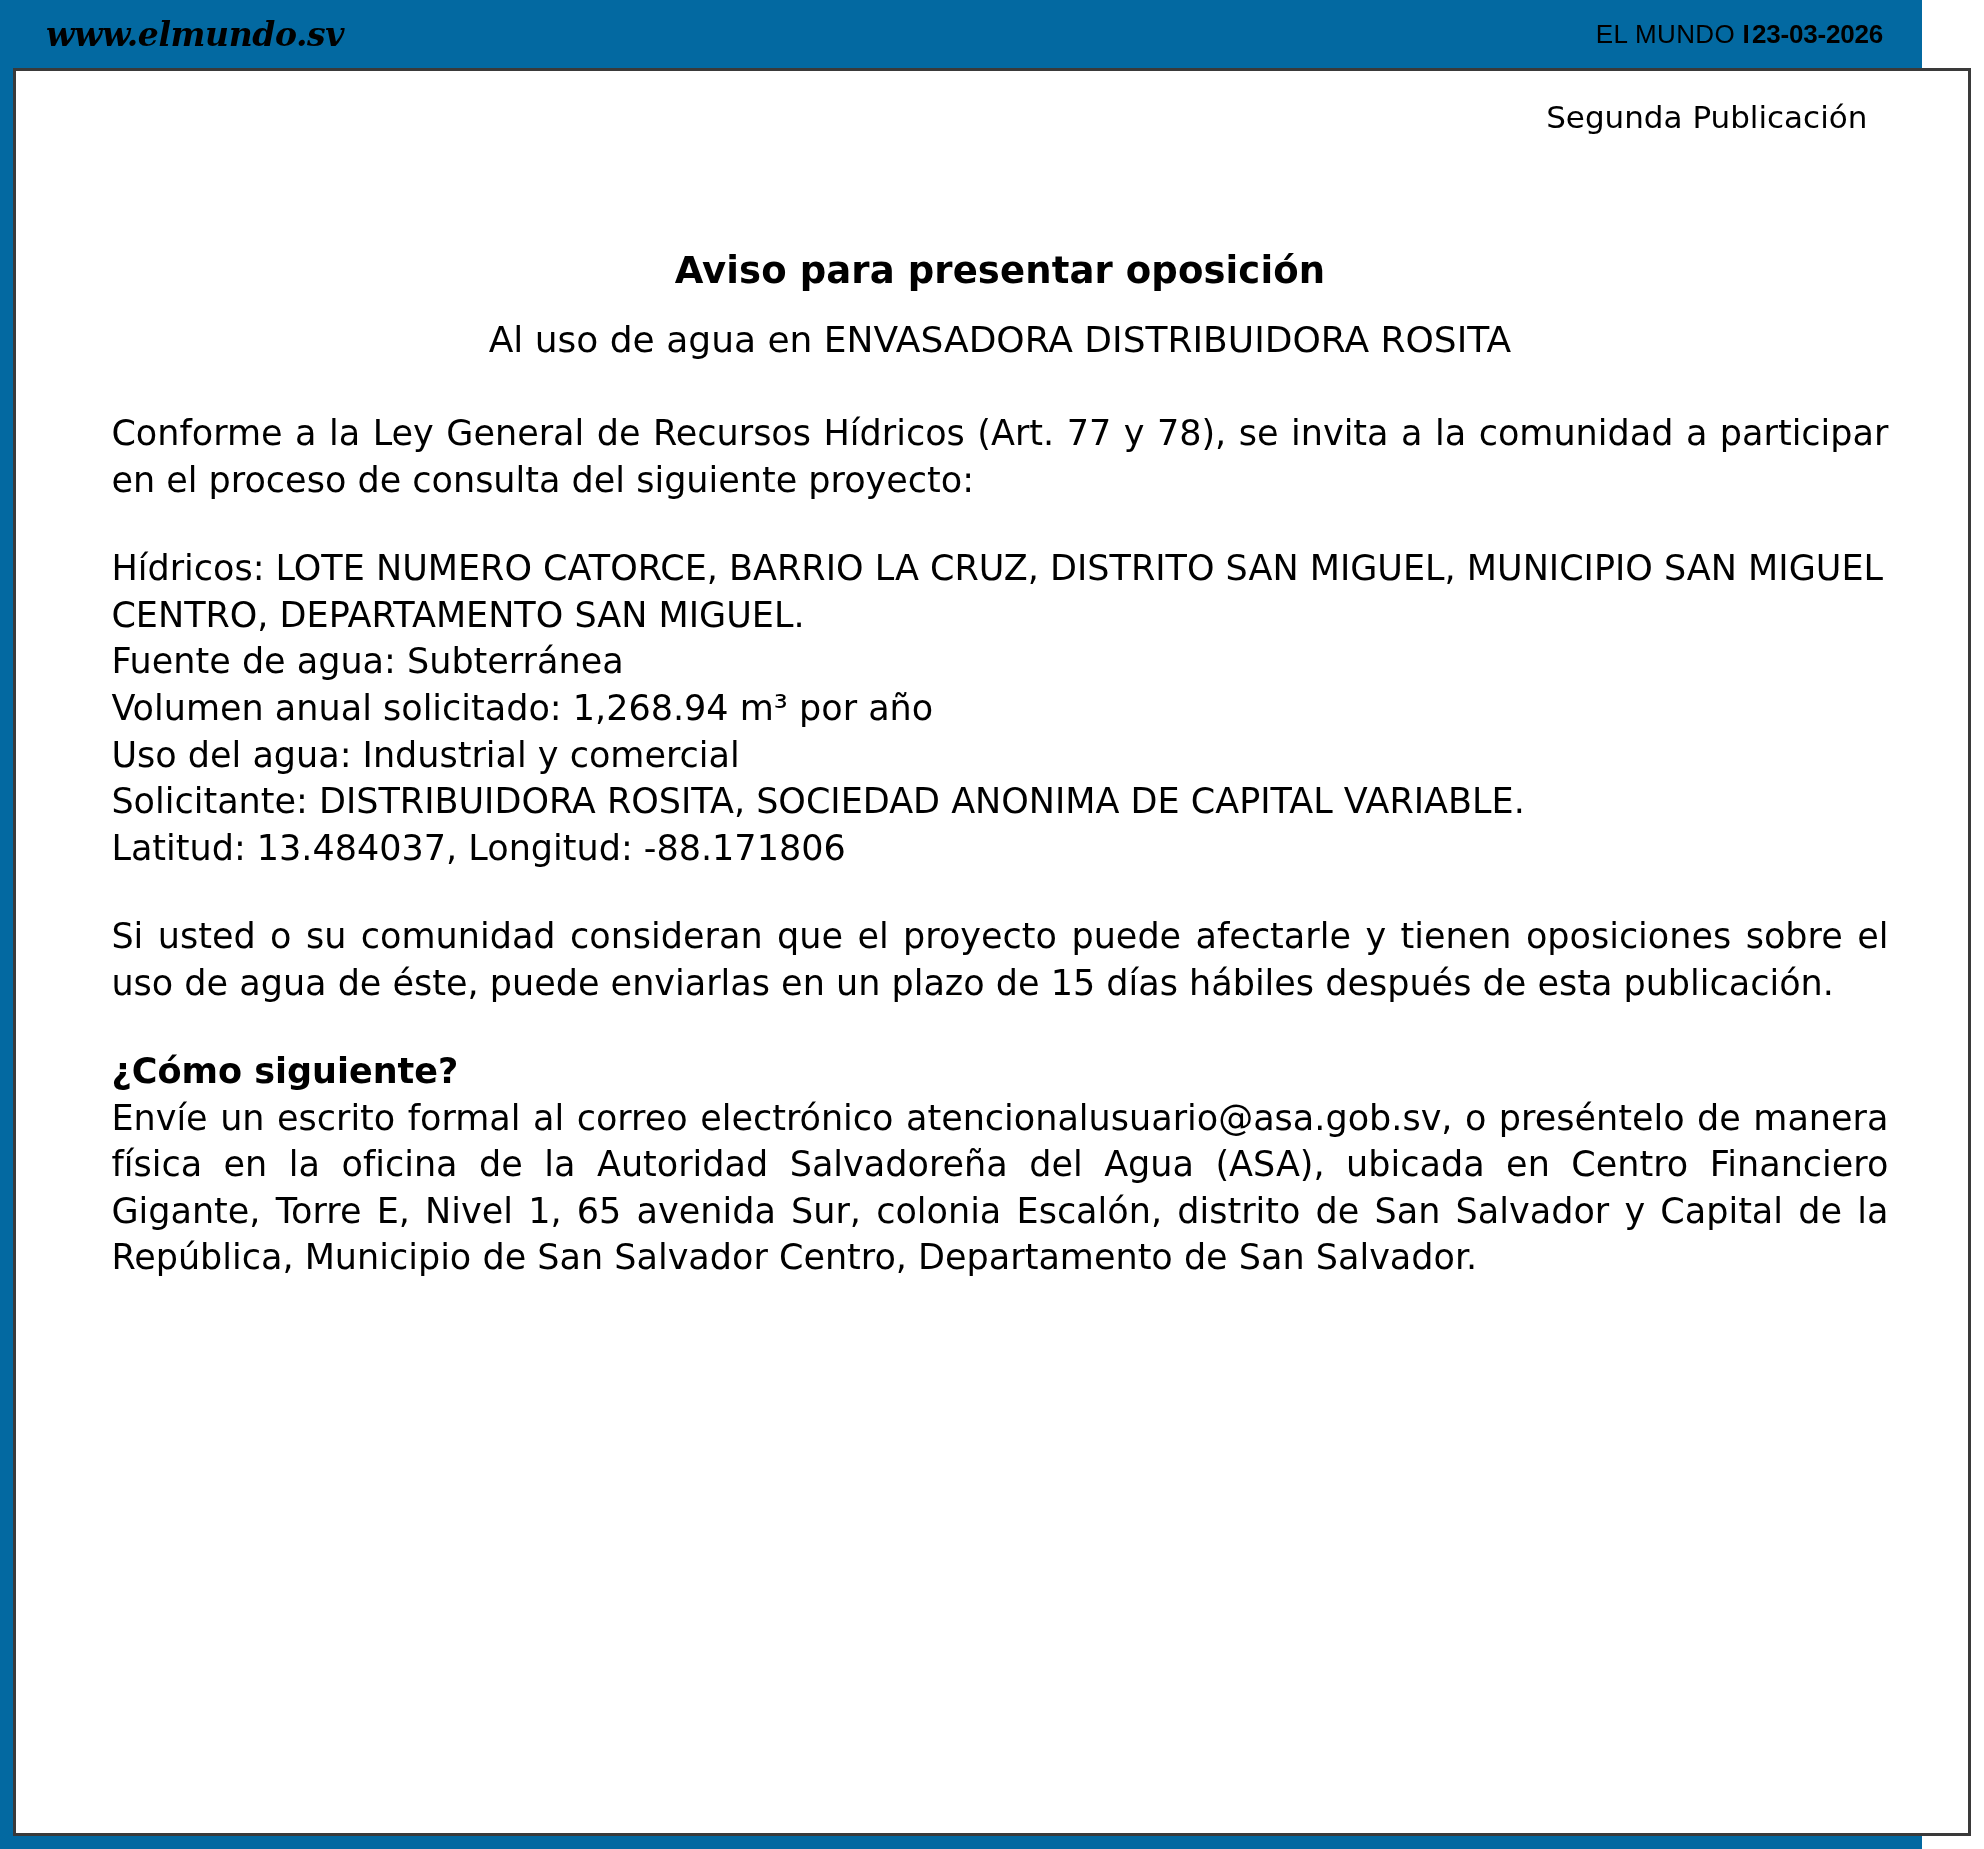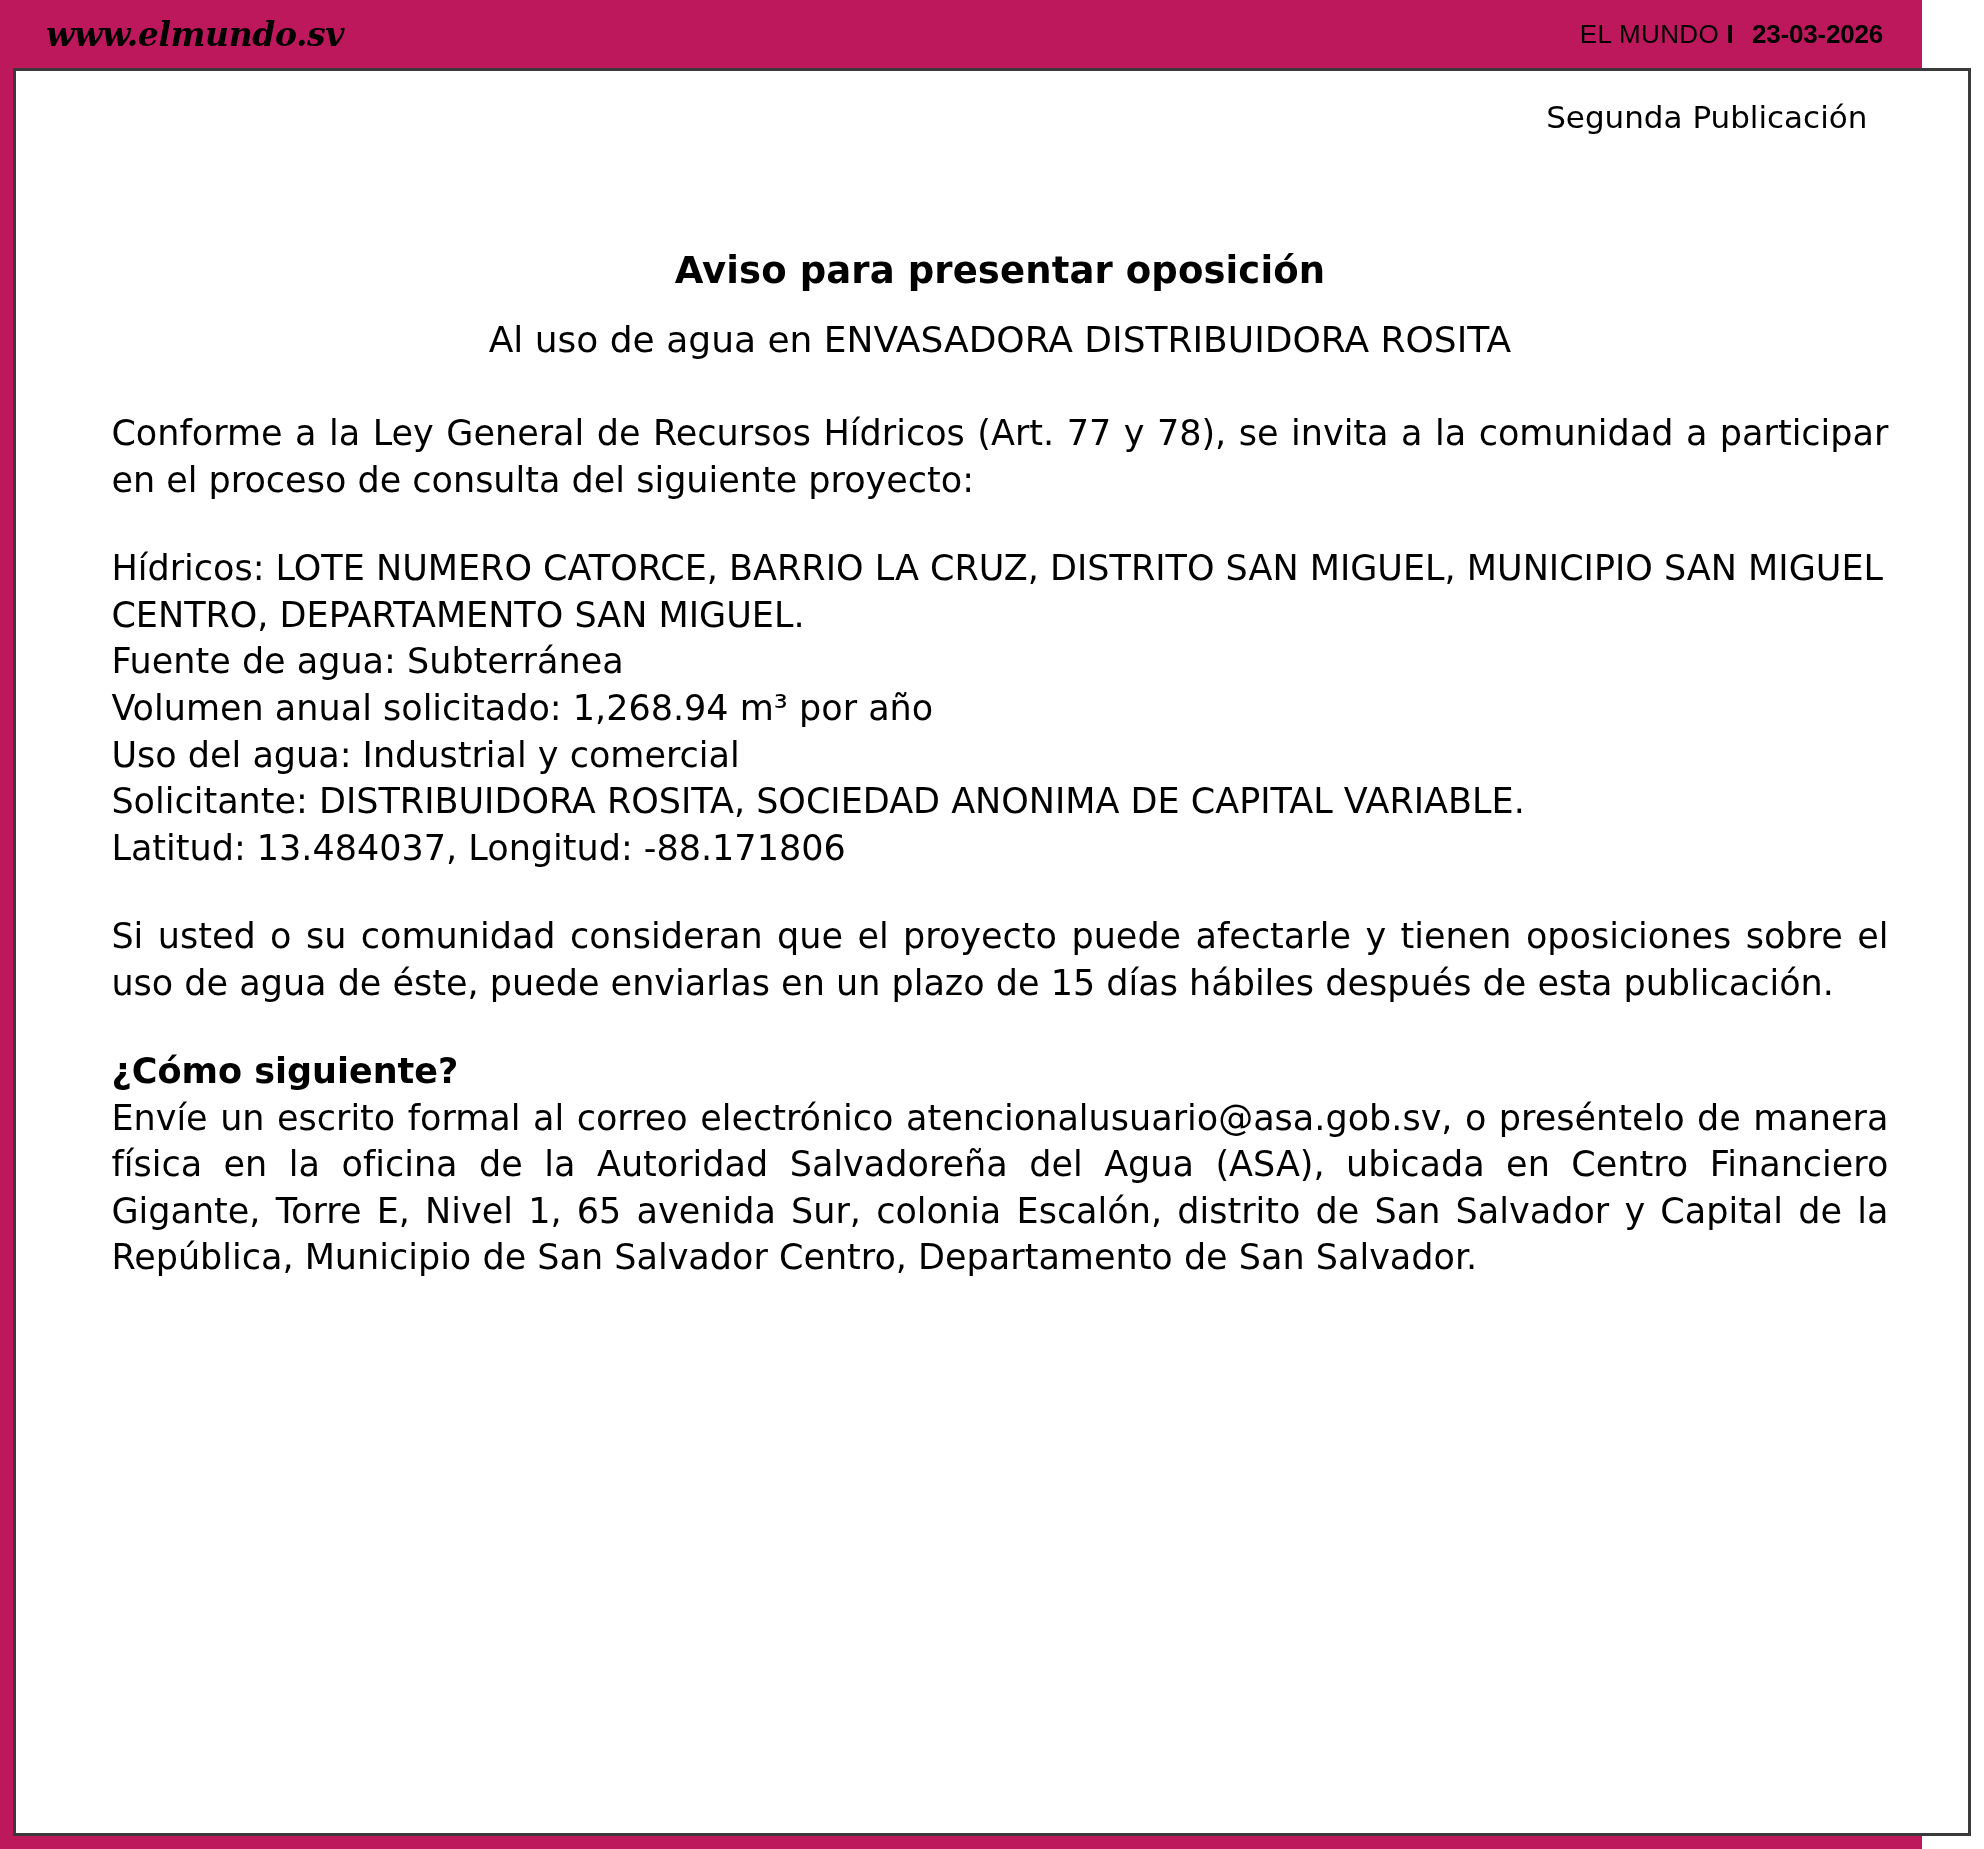--- a/index.html
+++ b/index.html
@@ -13,21 +13,21 @@
     font-family: "DejaVu Sans", sans-serif;
     color: #000000;
     -webkit-font-smoothing: antialiased;
   }
 
   .page {
     position: relative;
     width: 1922px;
     height: 1850px;
     box-sizing: border-box;
-    background: #be185d;
+    background: #0369a1;
   }
 
   
   .masthead {
     position: relative;
     height: 68px;
     display: flex;
     align-items: center;
     justify-content: space-between;
     padding: 0 39px 0 46px;
@@ -58,21 +58,20 @@
     font-weight: bold;
     font-size: 26px;
     margin: 0 2.2px 0 7.4px;
   }
   .masthead-date {
     font-family: "Liberation Sans", sans-serif;
     font-weight: bold;
     font-size: 26px;
     letter-spacing: -0.2px;
     color: #000;
-    margin-left: 16px;
   }
 
   
   .frame {
     position: absolute;
     left: 13.4px;
     top: 68px;
     width: 1958px;
     height: 1768px;
     border: 3px solid #3a3a3a;

